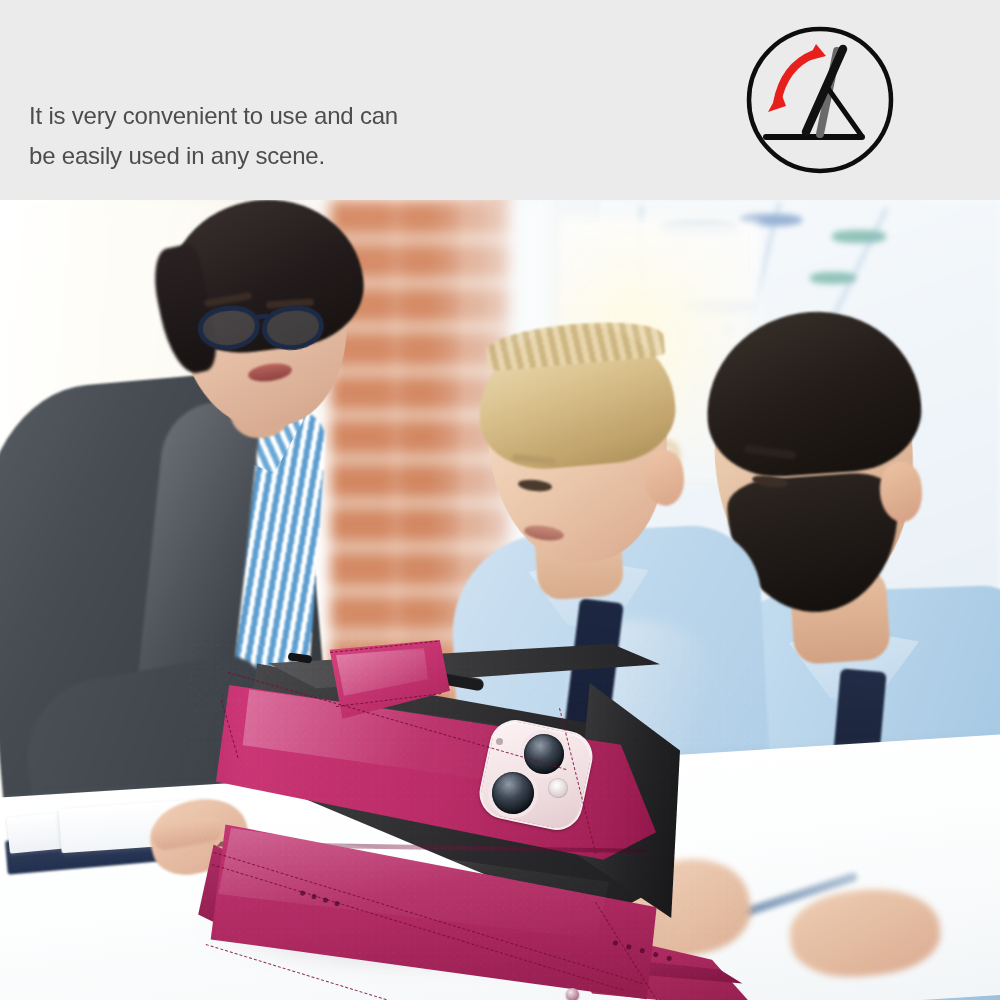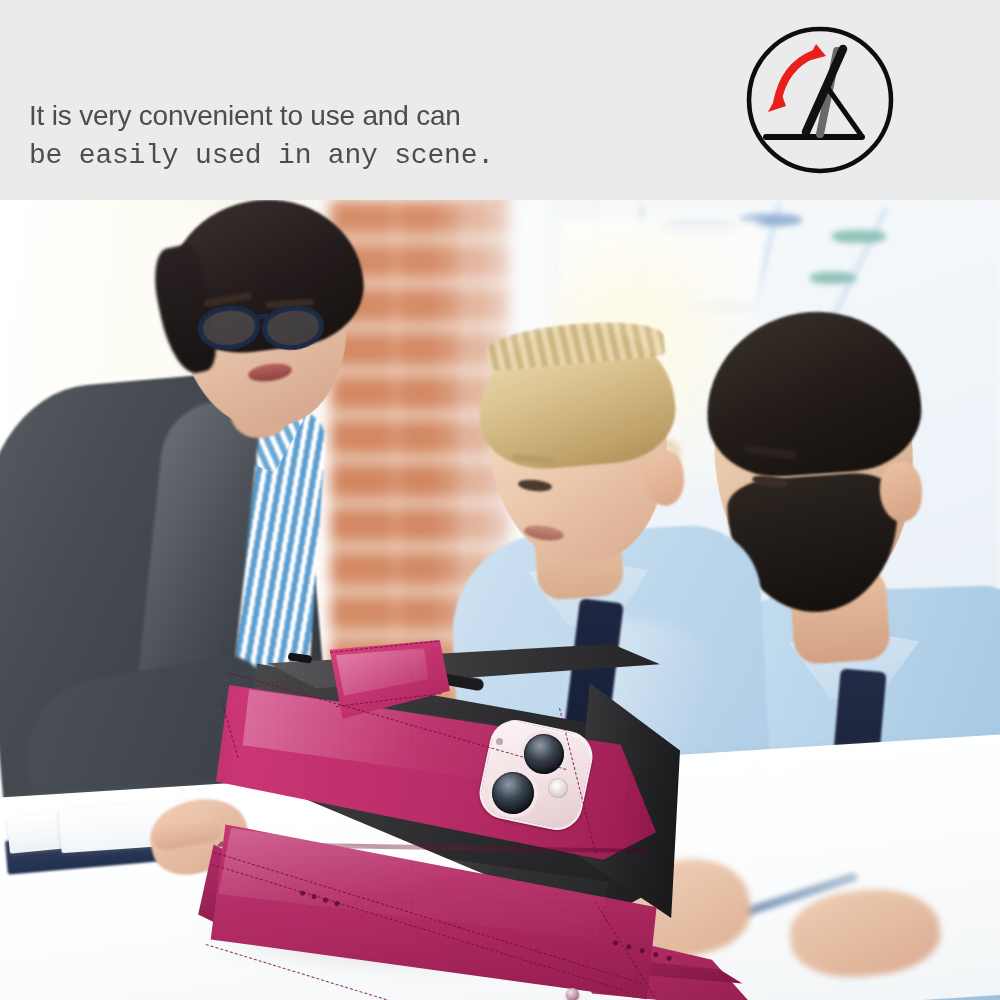--- a/index.html
+++ b/index.html
@@ -22,24 +22,24 @@
     white-space:nowrap;
     line-height:62px;
     font-size:54px;
     letter-spacing:-0.5px;
   }
   .hl-strong { font-weight:700; color:#6f6f6f; }
   .hl-light  { font-weight:400; color:#828282; }
 
   .subline {
     position:absolute; left:29px; top:96px;
-    font-size:28px; line-height:40px; font-weight:300;
+    font-size:24px; line-height:40px; font-weight:300;
     color:#4d4d4d; letter-spacing:-0.2px;
   }
-  .subline .l2 { display:block;font-family:Liberation Mono, monospace; }
+  .subline .l2 { display:block; }
 
   
   .badge { position:absolute; left:744px; top:24px; width:152px; height:152px; }
 
   
   .photo {
     position:absolute; left:0; top:200px; width:1000px; height:800px;
     overflow:hidden; background:#e9eef2;
   }
   .ph-layer { position:absolute; }

